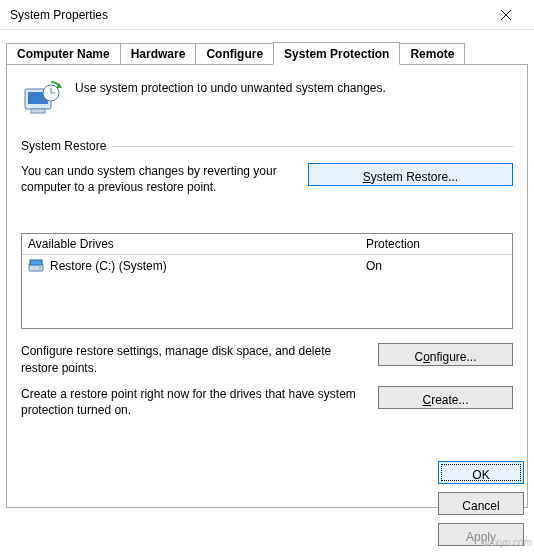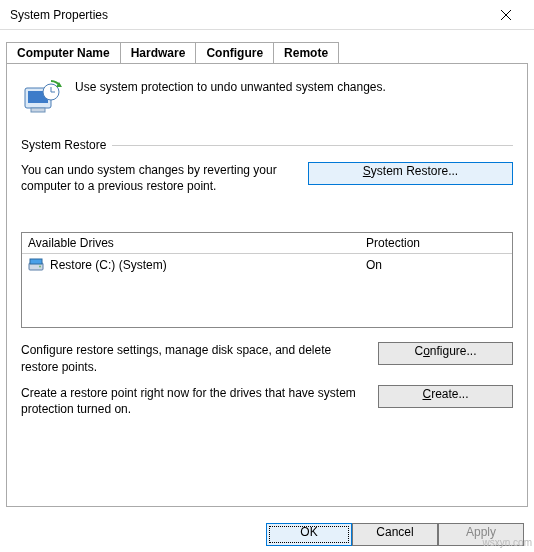--- a/index.html
+++ b/index.html
@@ -92,21 +92,21 @@
   }
   .row .txt { flex: 1; font-size: 12px; line-height: 1.35; }
   .winbtn {
     width: 135px;
     height: 23px;
     border: 1px solid #777;
     background: #e9e9e9;
     font-size: 12px;
     cursor: default;
     text-align: center;
-    display: inline-flex; align-items:flex-start; justify-content:center;
+    display: inline-flex; align-items:flex-end; justify-content:center;
   }
   .winbtn.primary {
     background: #e5f1fb;
     border: 1px solid #0078d7;
     width: 205px;
   }
   .mn { text-decoration: underline; }
   
   .drive-list {
     border: 1px solid #888;
@@ -131,20 +131,22 @@
   }
   .dl-row .c1 { flex:1; display:flex; align-items:center; gap:6px;}
   .dl-row .c2 { width:140px; }
   .drive-ico { width:16px; height:16px; display:inline-block; }
   
   .dlg-btns {
     position: absolute;
     bottom: 6px;
     right: 10px;
     display: flex;
+    gap: 8px;
+    flex-direction: column;
   }
   .dlg-btns .winbtn { width: 86px; }
   .dlg-btns .winbtn.focus { border:1px solid #0078d7; background:#e5f1fb; outline:1px dotted #000; outline-offset:-4px;}
   .dlg-btns .winbtn.disabled { color:#888; }
   .watermark {
     position:absolute; right:2px; bottom:4px;
     font-size:10px; color:#bbb;
   }
 </style>
 </head>
@@ -158,20 +160,21 @@
       <line x1="0" y1="0" x2="10" y2="10" stroke="#000" stroke-width="1"></line>
       <line x1="10" y1="0" x2="0" y2="10" stroke="#000" stroke-width="1"></line>
     </svg>
   </div>
 </div>
 
 <div class="tabstrip">
   <div class="tab">Computer Name</div>
   <div class="tab">Hardware</div>
   <div class="tab">Configure</div>
+  <div class="tab selected">System Protection</div>
   <div class="tab">Remote</div>
 </div>
 
 <div class="tabpage">
 
   <div class="hdr-row">
     <div class="hdr-icon">
       <svg width="42" height="42" viewBox="0 0 42 42">
         <rect x="4" y="10" width="26" height="20" rx="2" fill="#dbe9f7" stroke="#4a7db5"></rect>
         <rect x="7" y="13" width="20" height="12" fill="#3d7cc9"></rect>

